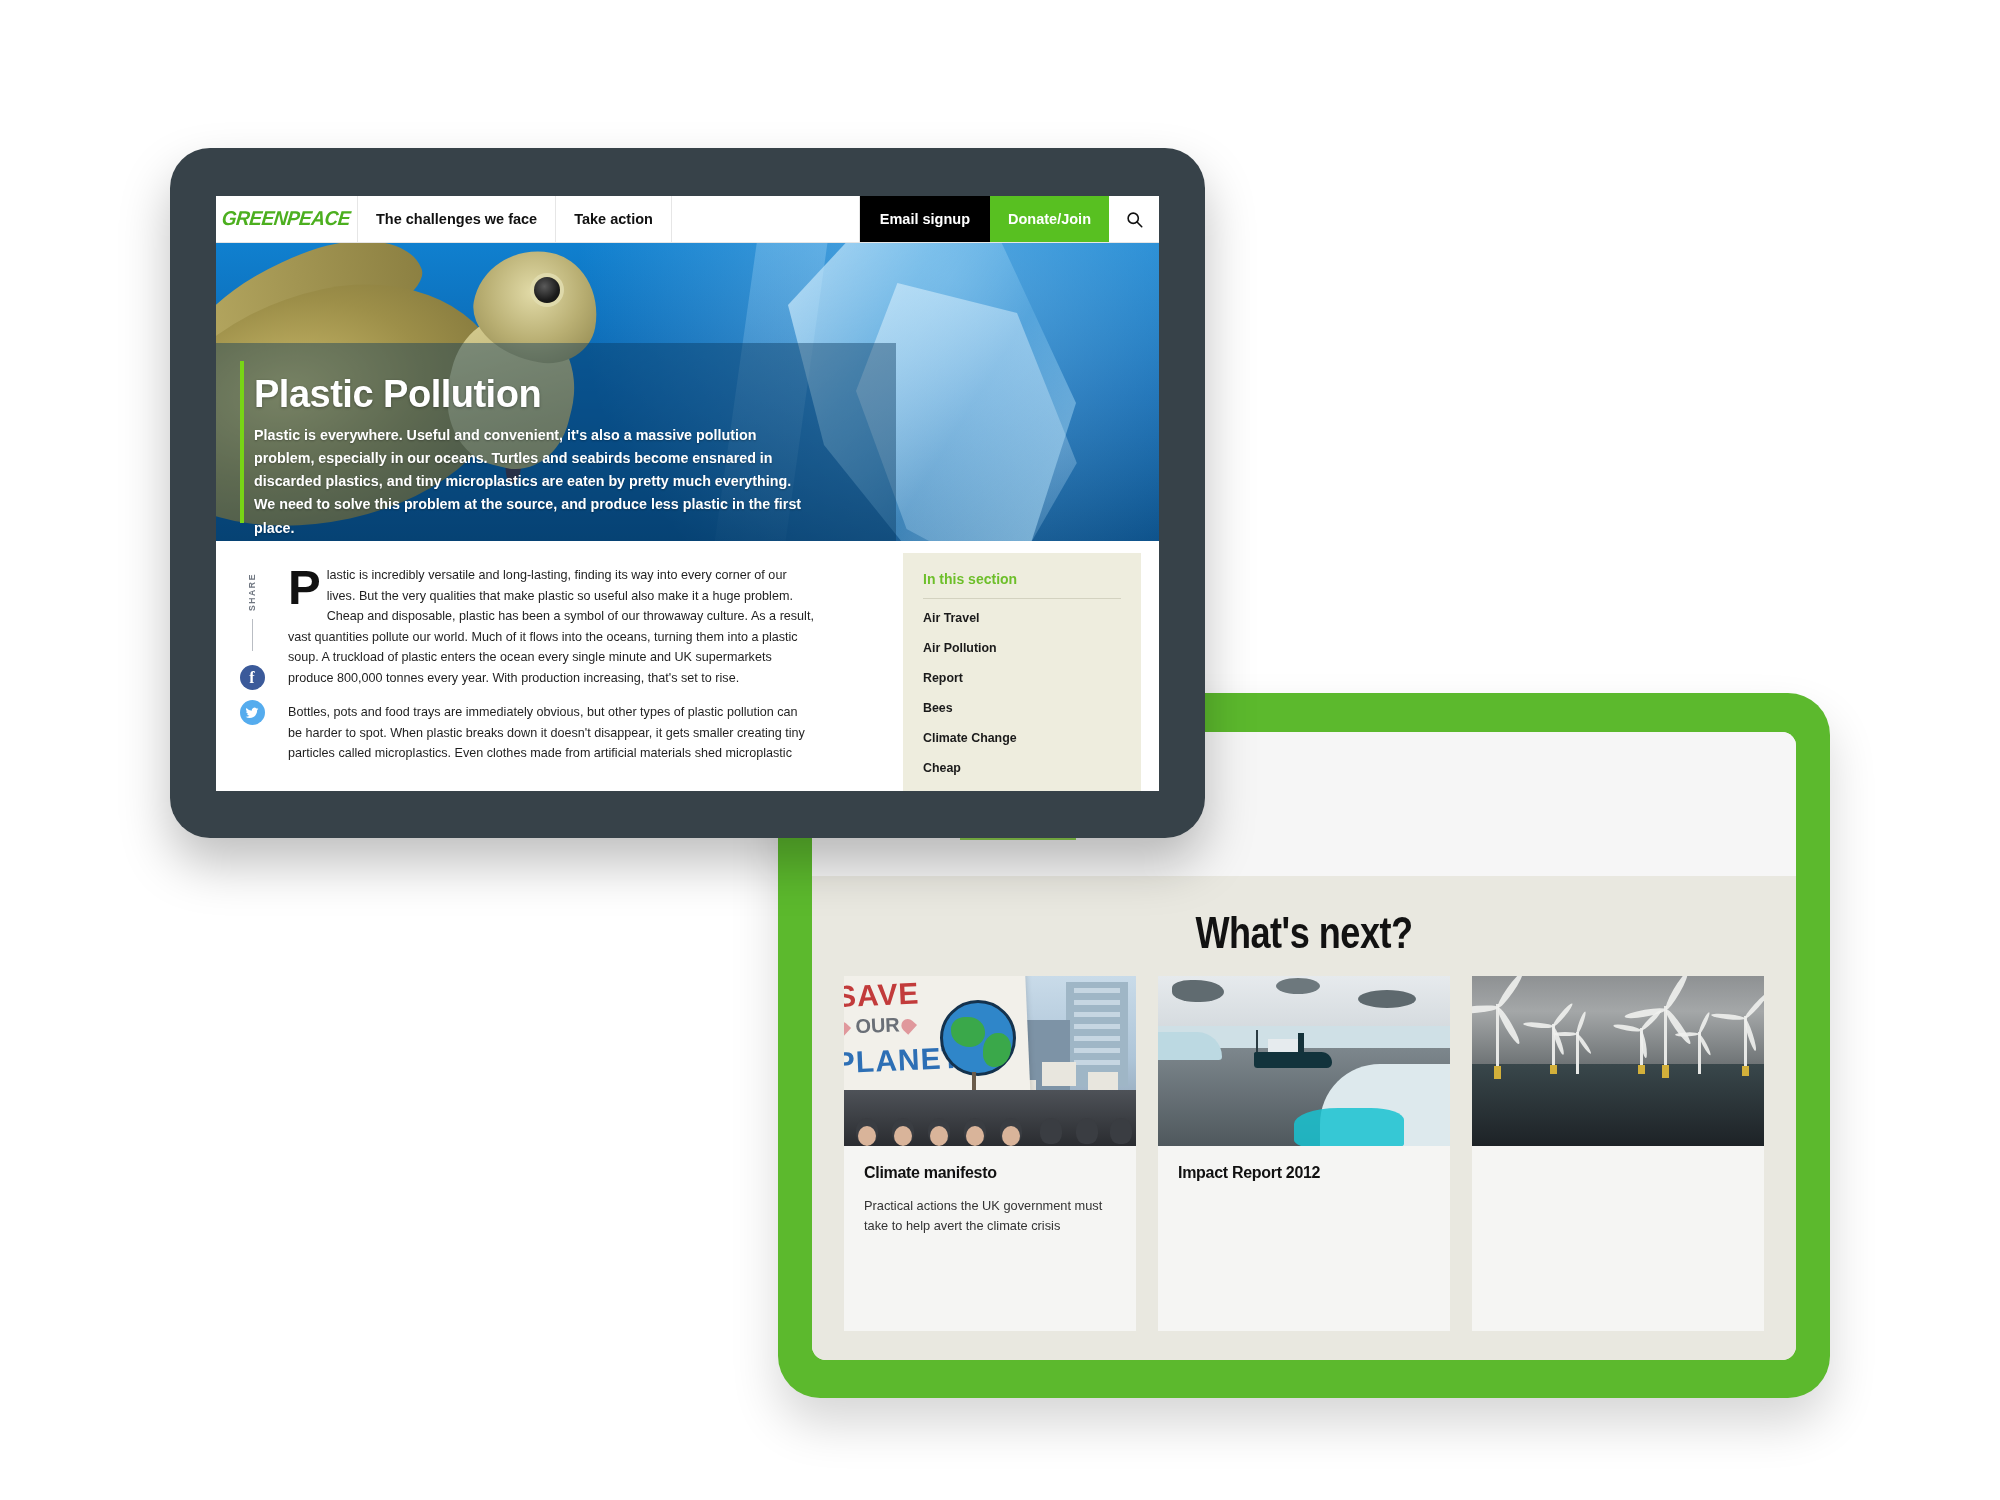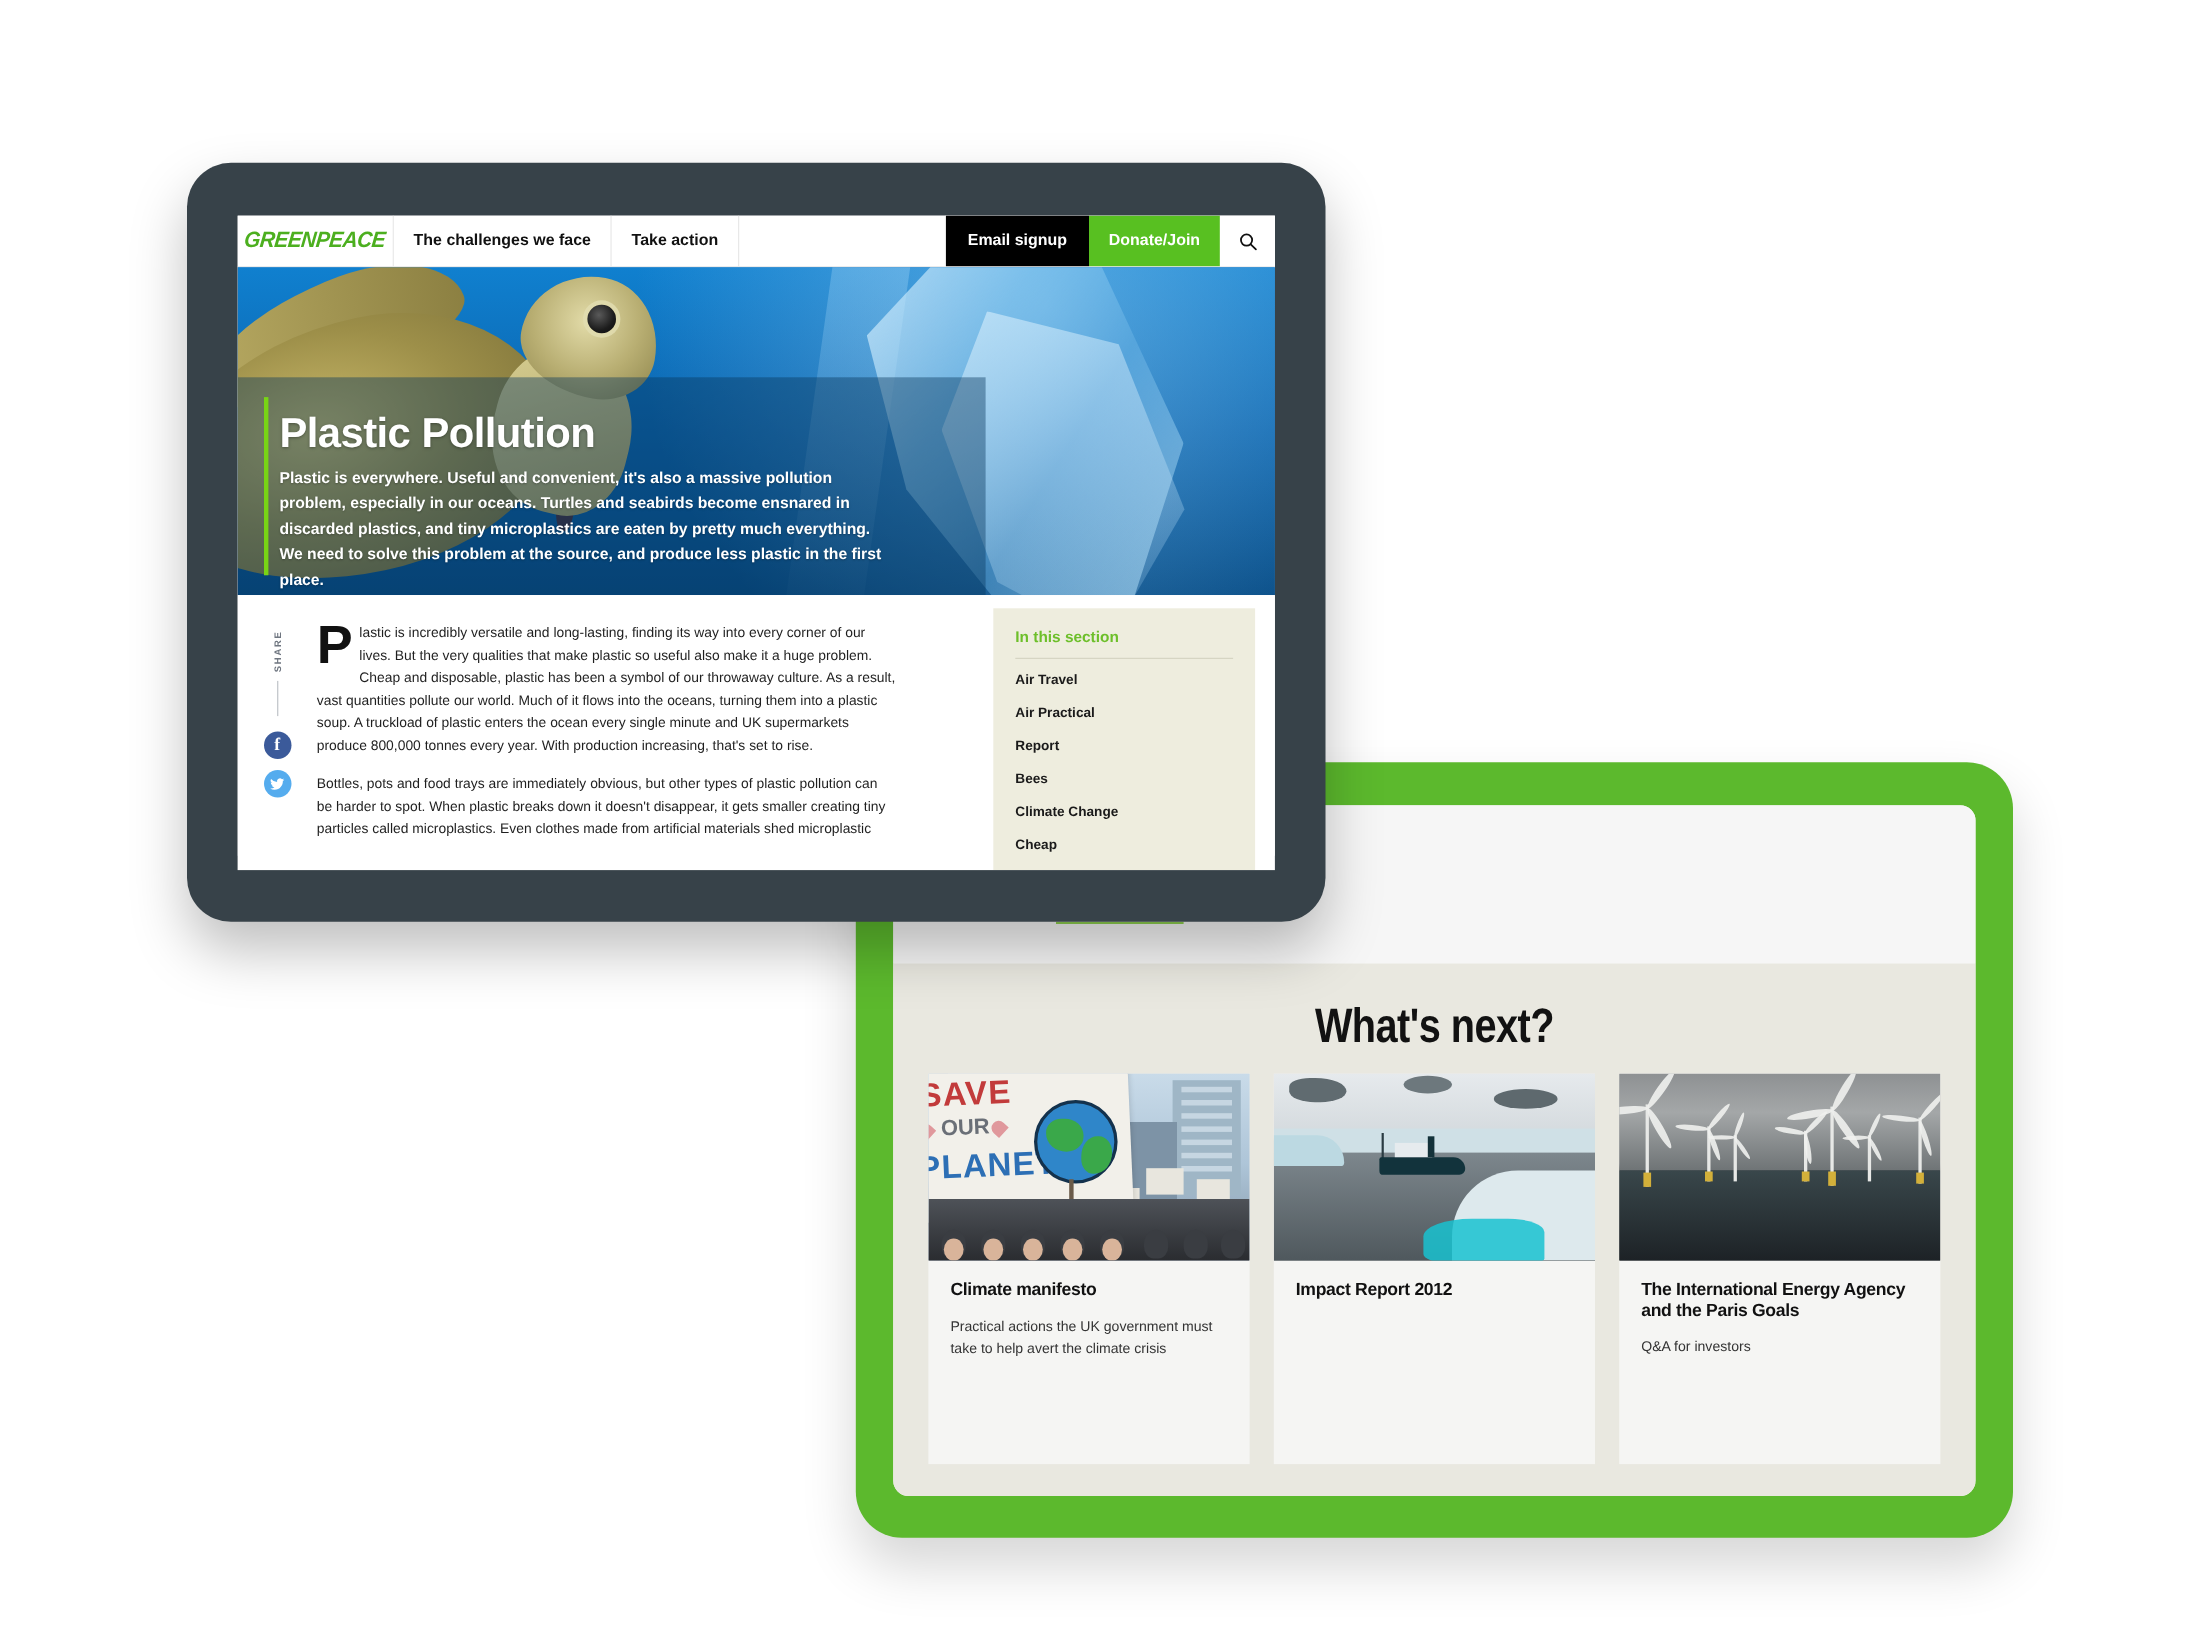--- a/index.html
+++ b/index.html
@@ -411,24 +411,20 @@
                 <div class="bl" style="left:1px;top:0;width:24px;height:4px;transform:rotate(62deg);"></div>
               </div>
               <div class="turb" style="left:272px;top:40px;width:3px;height:60px;">
                 <div class="tw" style="height:60px;"></div>
                   <div class="base" style="height:10px;"></div>
                 <div class="bl" style="left:1px;top:0;width:34px;height:5px;transform:rotate(-48deg);"></div>
                 <div class="bl" style="left:1px;top:0;width:34px;height:5px;transform:rotate(186deg);"></div>
                 <div class="bl" style="left:1px;top:0;width:34px;height:5px;transform:rotate(72deg);"></div>
               </div>
             </div>
-            <div class="card-body">
-              <div class="card-title">The International Energy Agency and the Paris Goals</div>
-              <div class="card-desc">Q&amp;A for investors</div>
-            </div>
           </div>
 
         </div>
       </div>
 
     </div>
   </div>
 
   <div class="tablet-dark">
     <div class="screen">
@@ -495,21 +491,21 @@
 
         <div class="article-body">
           <p class="article-p"><span class="dropcap">P</span><span>lastic is incredibly versatile and long-lasting, finding its way into every corner of our lives. But the very qualities that make plastic so useful also make it a huge problem. Cheap and disposable, plastic has been a symbol of our throwaway culture. As a result, vast quantities pollute our world. Much of it flows into the oceans, turning them into a plastic soup. A truckload of plastic enters the ocean every single minute and UK supermarkets produce 800,000 tonnes every year. With production increasing, that's set to rise.</span></p>
           <p class="article-p">Bottles, pots and food trays are immediately obvious, but other types of plastic pollution can be harder to spot. When plastic breaks down it doesn't disappear, it gets smaller creating tiny particles called microplastics. Even clothes made from artificial materials shed microplastic</p>
         </div>
 
         <div class="aside">
           <div class="aside-title">In this section</div>
           <div class="aside-rule"></div>
           <div class="aside-item">Air Travel</div>
-          <div class="aside-item">Air Practical</div>
+          <div class="aside-item">Air Pollution</div>
           <div class="aside-item">Report</div>
           <div class="aside-item">Bees</div>
           <div class="aside-item">Climate Change</div>
           <div class="aside-item">Cheap</div>
         </div>
 
       </div>
 
     </div>
   </div>

